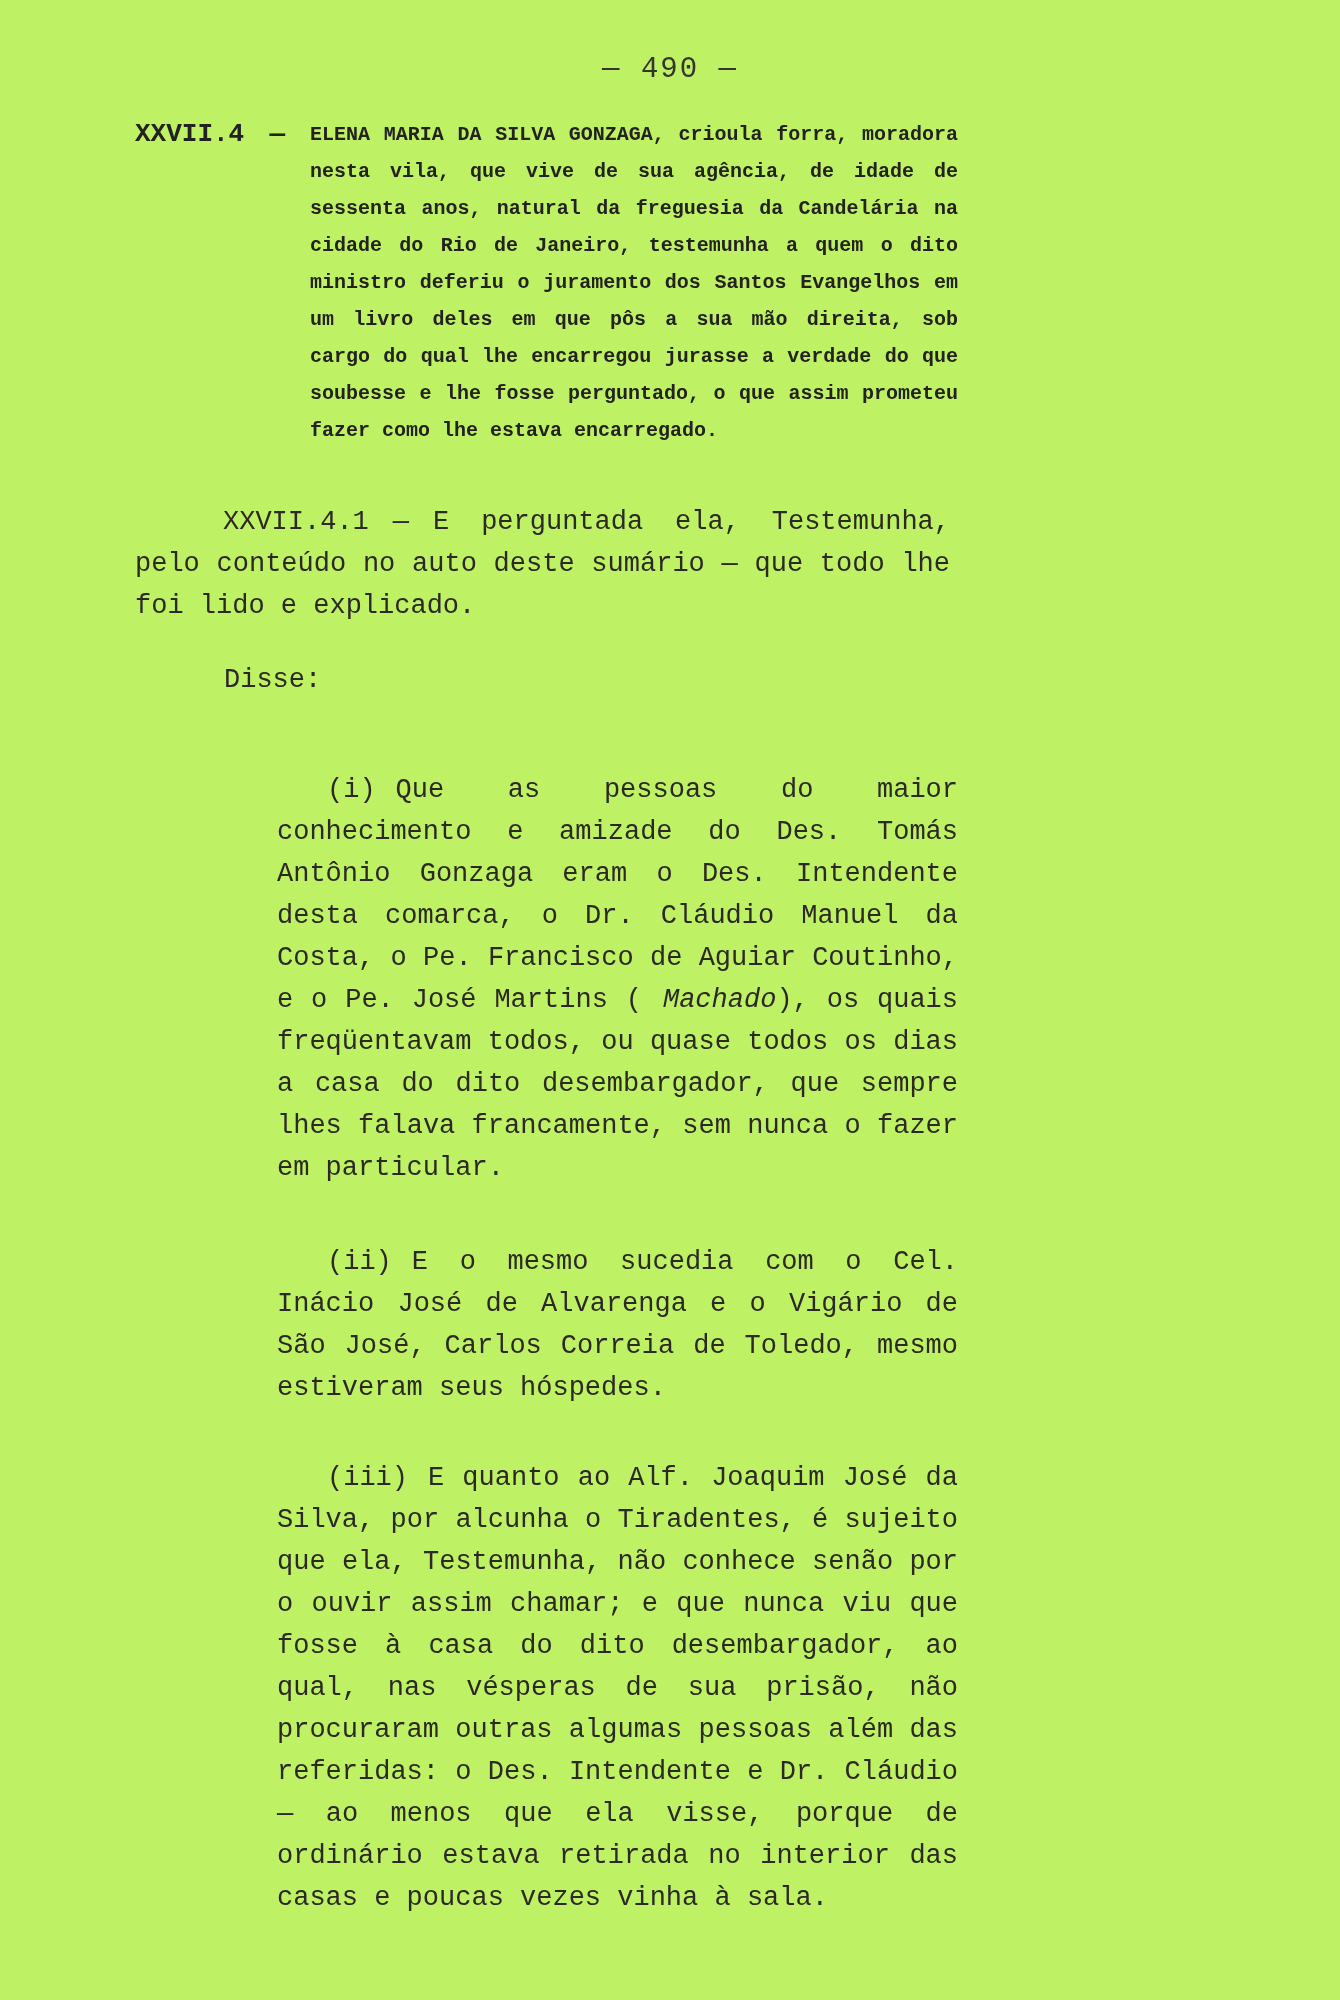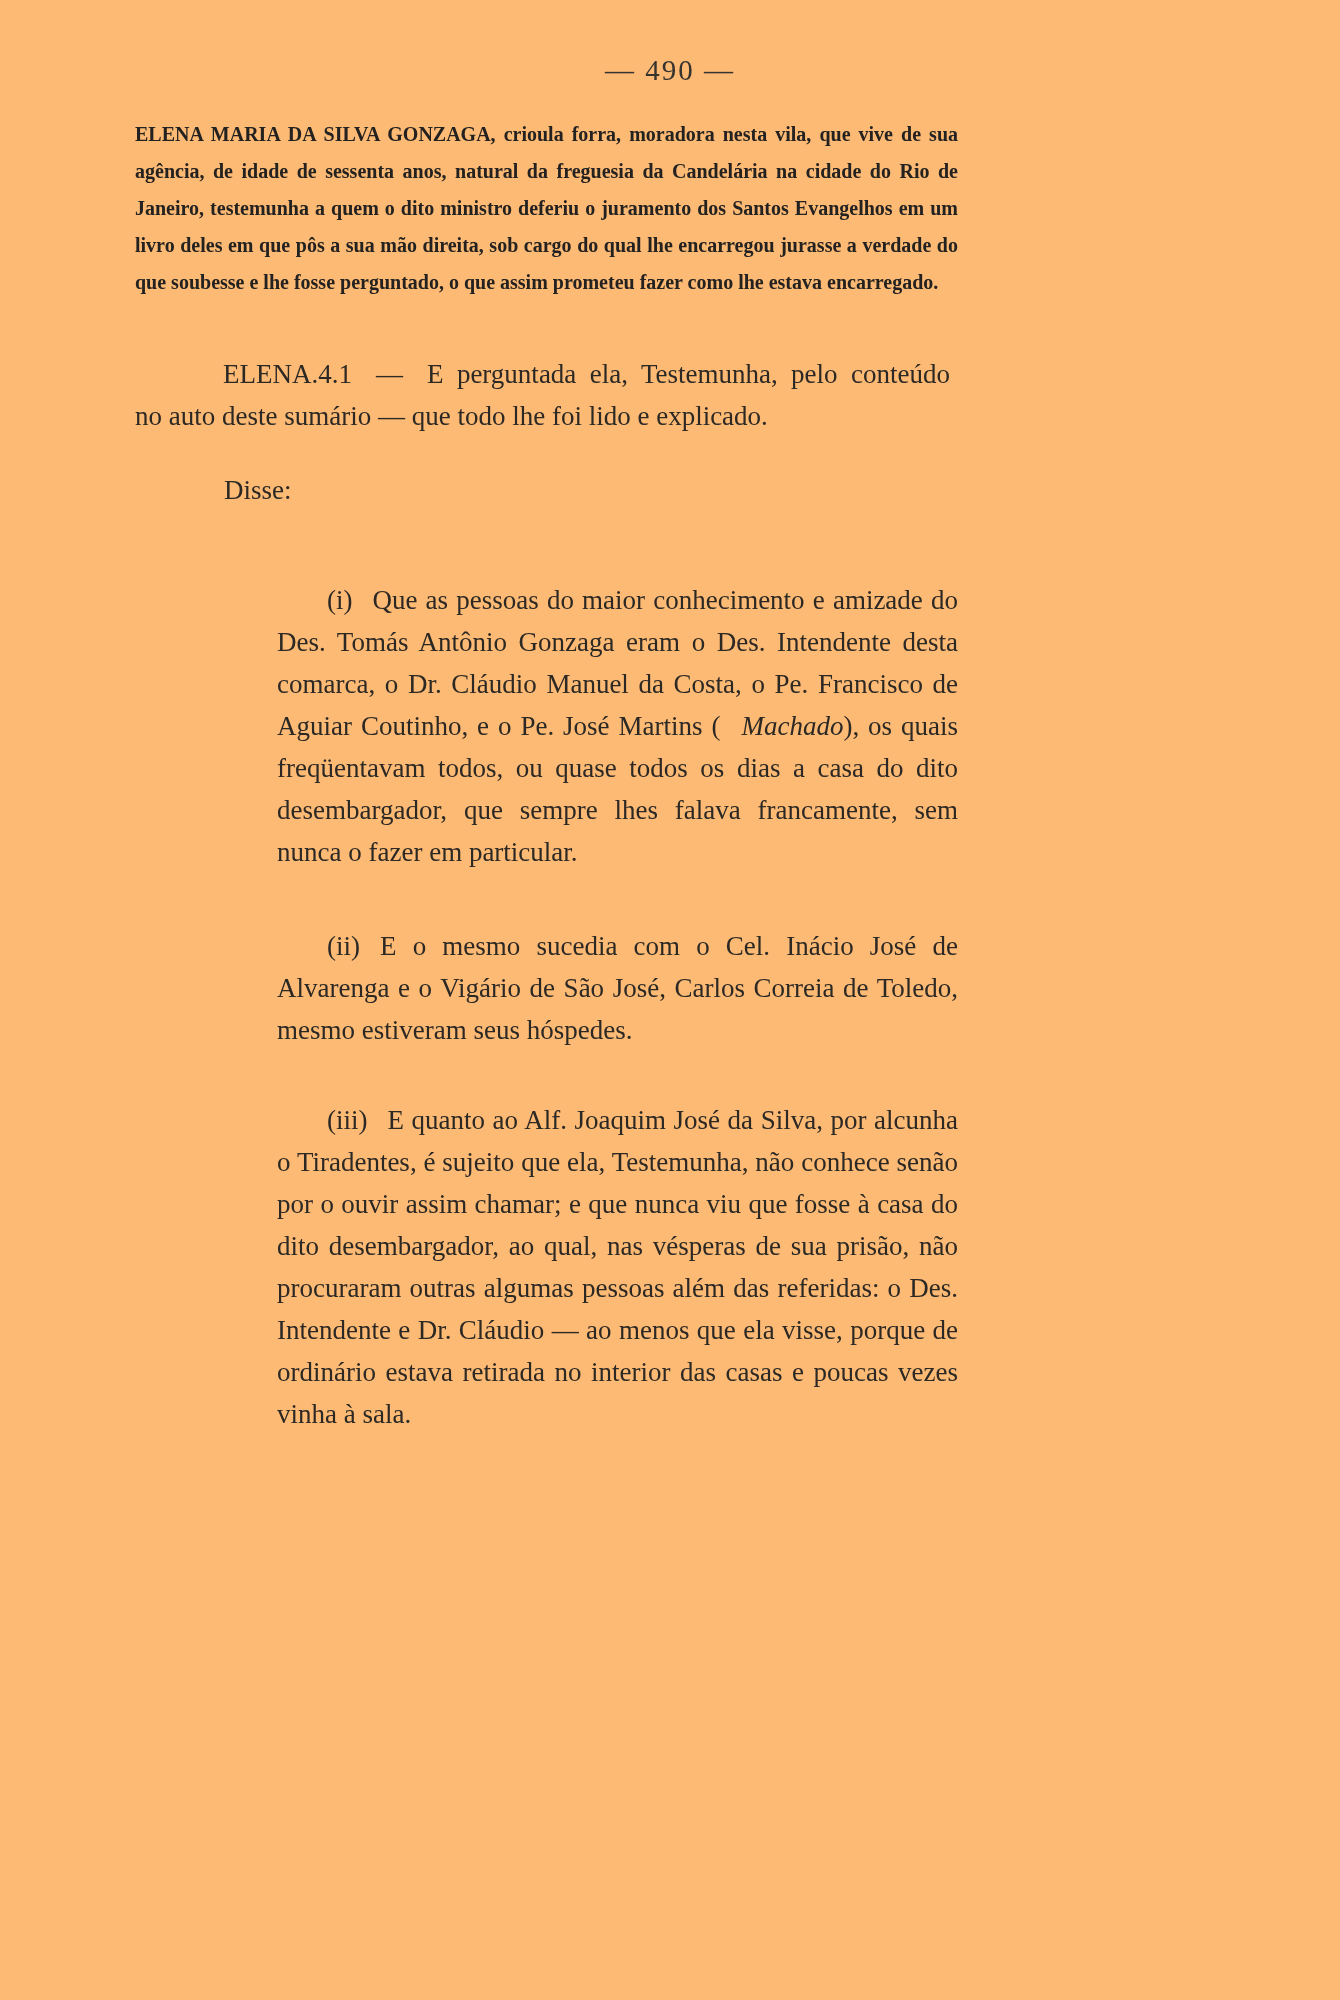--- a/index.html
+++ b/index.html
@@ -5,23 +5,23 @@
   html, body {
     margin: 0;
     padding: 0;
     background: #e8e6e1;
   }
   .page {
     position: relative;
     width: 1340px;
     height: 2000px;
     margin: 0 auto;
-    background: #fdba74;
+    background: #bef264;
     color: #2c2925;
-    font-family: Liberation Serif, serif;
+    font-family: Liberation Mono, monospace;
     box-sizing: border-box;
     padding-top: 54px;
     overflow: hidden;
   }
   .page-number {
     text-align: center;
     font-size: 29px;
     line-height: 32px;
     letter-spacing: 2px;
     color: #37342f;
@@ -88,24 +88,28 @@
   }
 </style>
 </head>
 <body>
 
 <div class="page">
 
   <div class="page-number">— 490 —</div>
 
   <div class="entry">
+    <div class="entry-label">
+        <span>XXVII.4</span>
+        <span class="dash">—</span>
+      </div>
     <div class="entry-body">ELENA MARIA DA SILVA GONZAGA, crioula forra, moradora nesta vila, que vive de sua agência, de idade de sessenta anos, natural da freguesia da Candelária na cidade do Rio de Janeiro, testemunha a quem o dito ministro deferiu o juramento dos Santos Evangelhos em um livro deles em que pôs a sua mão direita, sob cargo do qual lhe encarregou jurasse a verdade do que soubesse e lhe fosse perguntado, o que assim prometeu fazer como lhe estava encarregado.</div>
   </div>
 
-  <p class="subentry"><span>ELENA.4.1</span><span class="inline-dash">—</span><span>E perguntada ela, Testemunha, pelo conteúdo no auto deste sumário — que todo lhe foi lido e explicado.</span></p>
+  <p class="subentry"><span>XXVII.4.1</span><span class="inline-dash">—</span><span>E perguntada ela, Testemunha, pelo conteúdo no auto deste sumário — que todo lhe foi lido e explicado.</span></p>
 
   <p class="disse">Disse:</p>
 
   <p class="item first"><span class="marker">(i)</span><span>Que as pessoas do maior conhecimento e amizade do Des. Tomás Antônio Gonzaga eram o Des. Intendente desta comarca, o Dr. Cláudio Manuel da Costa, o Pe. Francisco de Aguiar Coutinho, e o Pe. José Martins (</span><em>Machado</em><span>), os quais freqüentavam todos, ou quase todos os dias a casa do dito desembargador, que sempre lhes falava francamente, sem nunca o fazer em particular.</span></p>
 
   <p class="item"><span class="marker">(ii)</span><span>E o mesmo sucedia com o Cel. Inácio José de Alvarenga e o Vigário de São José, Carlos Correia de Toledo, mesmo estiveram seus hóspedes.</span></p>
 
   <p class="item third"><span class="marker">(iii)</span><span>E quanto ao Alf. Joaquim José da Silva, por alcunha o Tiradentes, é sujeito que ela, Testemunha, não conhece senão por o ouvir assim chamar; e que nunca viu que fosse à casa do dito desembargador, ao qual, nas vésperas de sua prisão, não procuraram outras algumas pessoas além das referidas: o Des. Intendente e Dr. Cláudio — ao menos que ela visse, porque de ordinário estava retirada no interior das casas e poucas vezes vinha à sala.</span></p>
 
 </div>

